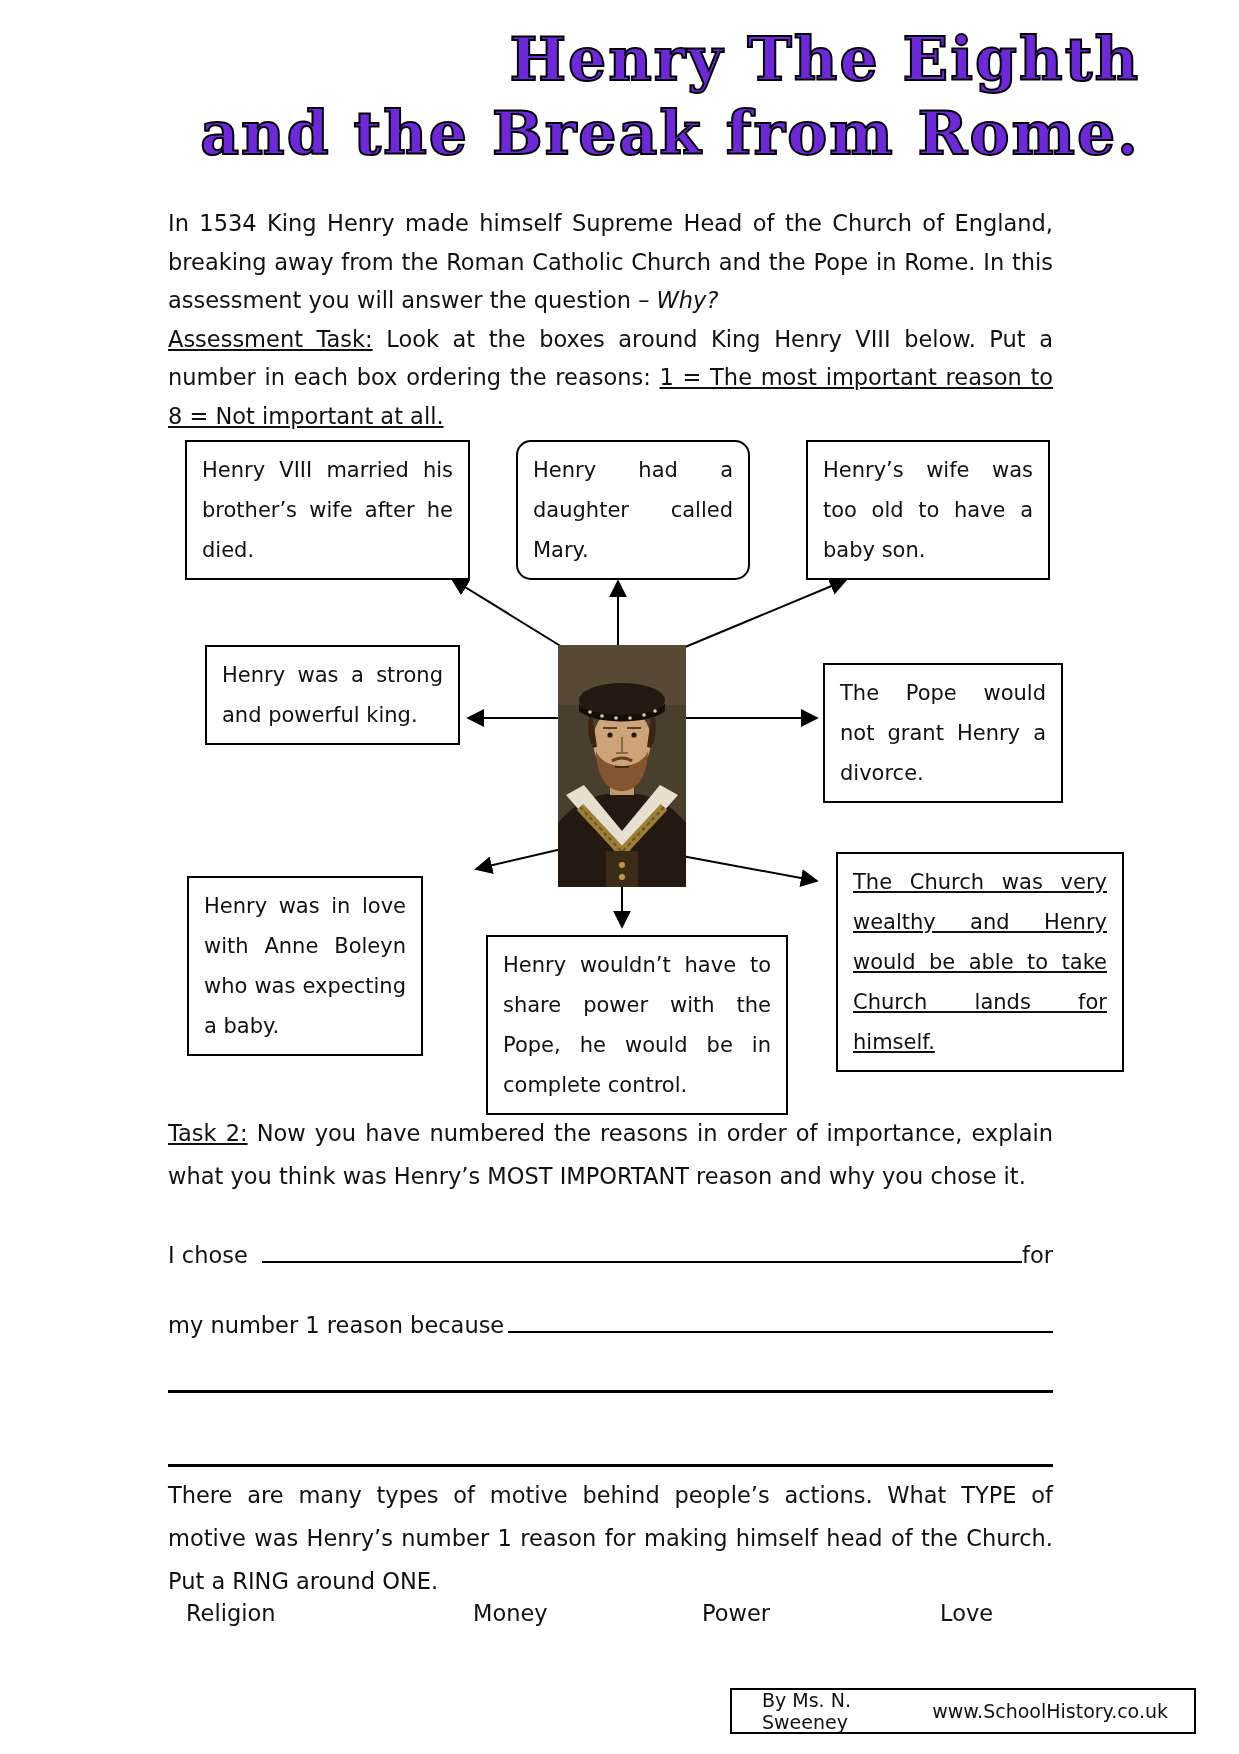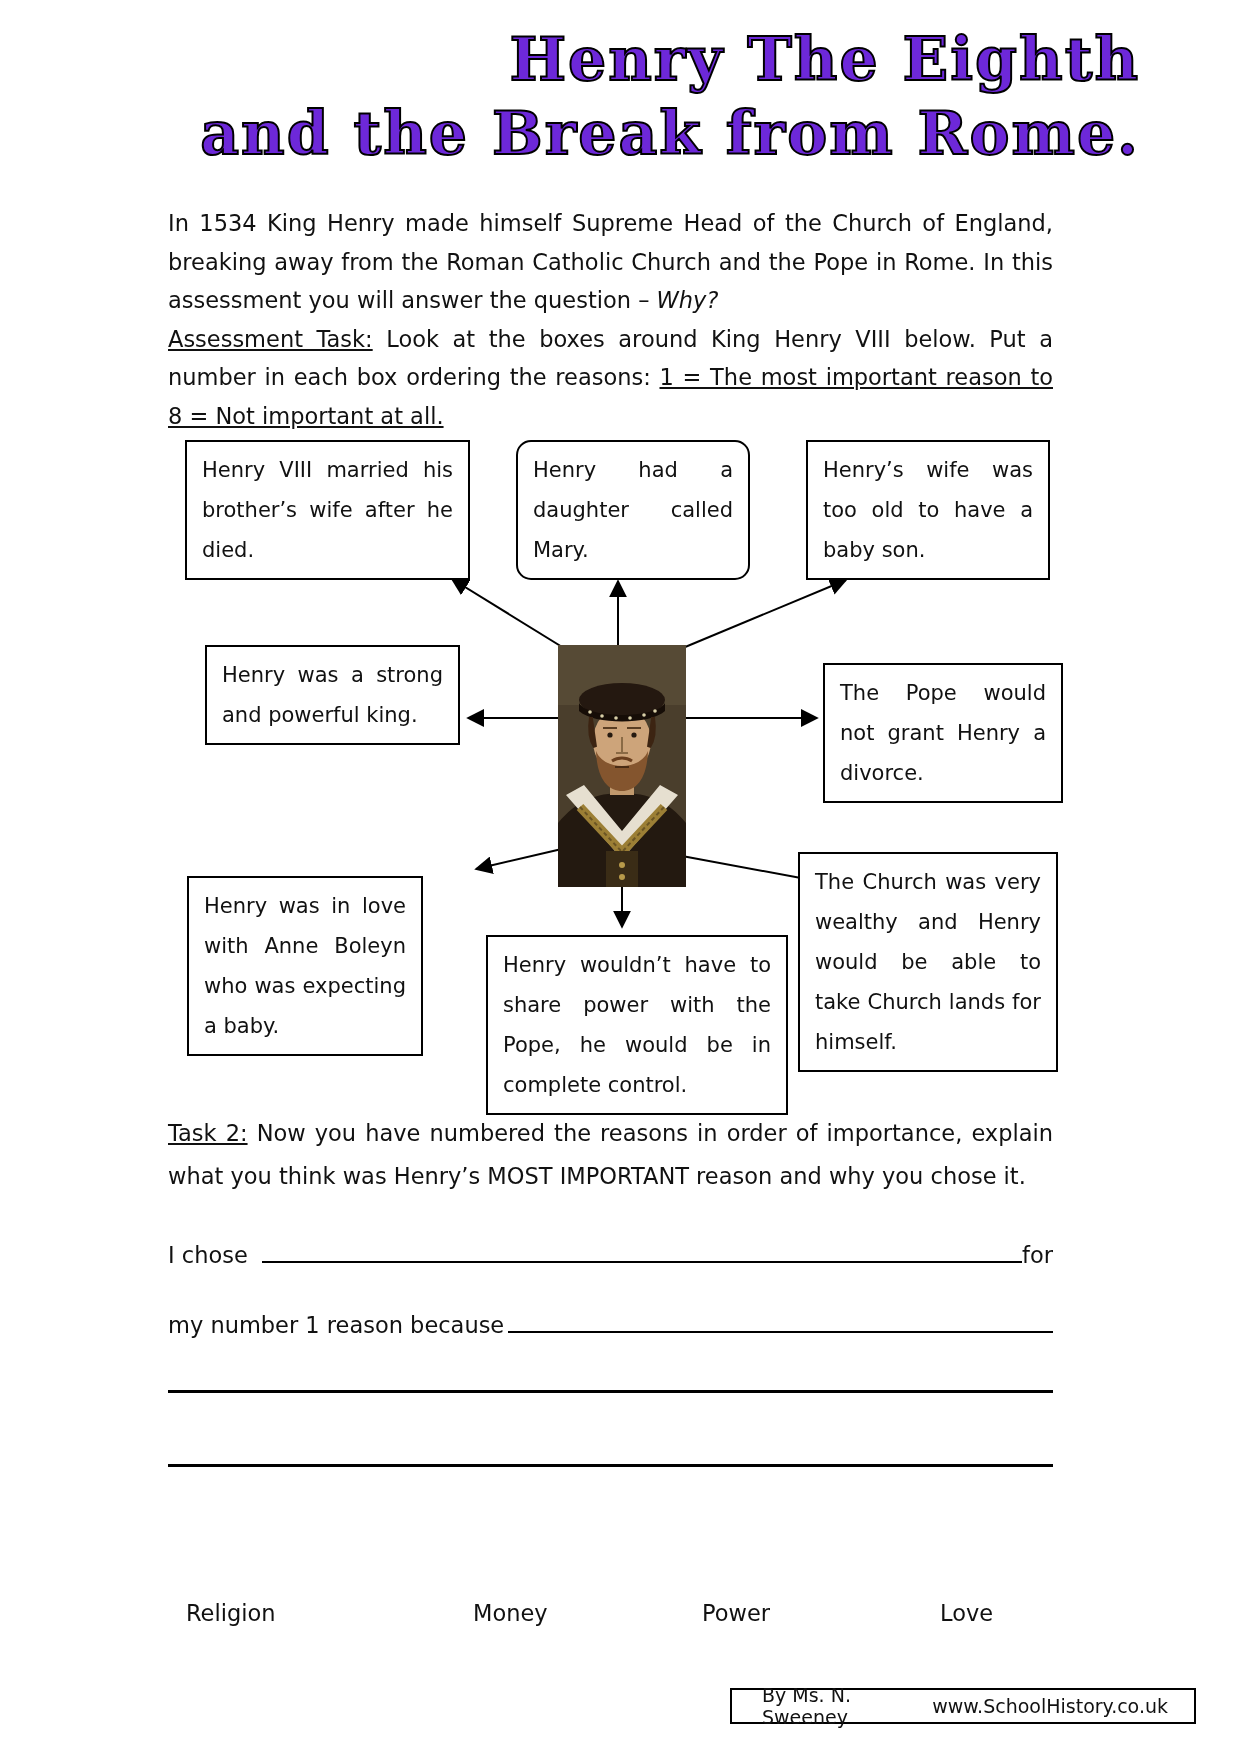--- a/index.html
+++ b/index.html
@@ -29,21 +29,21 @@
 
   
   .fillrow{position:absolute;left:168px;width:885px;display:flex;align-items:flex-end;
            font-size:22.5px;height:40px;}
   .blank{flex:1;border-bottom:2px solid #000;height:0;margin:0 0 5px 14px;}
   .blank.tight{margin-left:4px;}
   .hline{position:absolute;left:168px;width:885px;height:0;border-bottom:3px solid #000;}
 
   .option{position:absolute;font-size:22.5px;}
 
-  .footerbox{position:absolute;left:730px;top:1688px;width:466px;height:36px;
+  .footerbox{position:absolute;left:730px;top:1688px;width:466px;height:46px;
              border:2px solid #000;box-sizing:border-box;display:flex;align-items:center;
              justify-content:space-between;padding:0 26px 0 30px;font-size:19px;}
 </style>
 </head>
 <body>
 
 <div class="page">
 
   <div class="title">
     <div>Henry The Eighth</div>
@@ -71,21 +71,21 @@
     <line x1="682" y1="856" x2="817" y2="881" stroke="#000" stroke-width="2" marker-end="url(#ah)"></line>
   </svg>
 
   <div class="rbox" style="left:185px;top:440px;width:285px;"><span>Henry VIII married his brother’s wife after he died.</span></div>
   <div class="rbox" style="left:516px;top:440px;width:234px;border-radius:15px;"><span>Henry had a daughter called Mary.</span></div>
   <div class="rbox" style="left:806px;top:440px;width:244px;"><span>Henry’s wife was too old to have a baby son.</span></div>
   <div class="rbox" style="left:205px;top:645px;width:255px;"><span>Henry was a strong and powerful king.</span></div>
   <div class="rbox" style="left:823px;top:663px;width:240px;"><span>The Pope would not grant Henry a divorce.</span></div>
   <div class="rbox" style="left:187px;top:876px;width:236px;"><span>Henry was in love with Anne Boleyn who was expecting a baby.</span></div>
   <div class="rbox" style="left:486px;top:935px;width:302px;"><span>Henry wouldn’t have to share power with the Pope, he would be in complete control.</span></div>
-  <div class="rbox" style="left:798px;top:852px;width:260px;"><span>The Church was very wealthy and Henry would be able to take Church lands for himself.</span></div>
+  <div class="rbox" style="left:836px;top:852px;width:288px;text-decoration:underline;"><span>The Church was very wealthy and Henry would be able to take Church lands for himself.</span></div>
 
   <div class="portrait">
     <svg width="128" height="242" viewBox="0 0 128 242">
       <rect x="0" y="0" width="128" height="242" fill="#4a3e2c"></rect>
       <rect x="0" y="0" width="128" height="60" fill="#564a35"></rect>
 
       <path d="M0,242 L0,178 C18,156 38,148 64,148 C90,148 110,156 128,178 L128,242 Z" fill="#231910"></path>
 
       <path d="M8,150 L64,214 L120,150 L102,140 L64,186 L26,140 Z" fill="#e6dfd0"></path>
 
@@ -133,20 +133,21 @@
   </div>
 
   <div class="fillrow" style="top:1298px;">
     <span>my number 1 reason because</span>
     <span class="blank tight"></span>
   </div>
 
   <div class="hline" style="top:1390px;"></div>
   <div class="hline" style="top:1464px;"></div>
 
+  <p class="para" style="top:1474px;"><span>There are many types of motive behind people’s actions. What TYPE of motive was Henry’s number 1 reason for making himself head of the Church. Put a RING around ONE.</span></p>
 
   <span class="option" style="left:186px;top:1600px;">Religion</span>
   <span class="option" style="left:473px;top:1600px;">Money</span>
   <span class="option" style="left:702px;top:1600px;">Power</span>
   <span class="option" style="left:940px;top:1600px;">Love</span>
 
   <div class="footerbox">
     <span>By Ms. N. Sweeney</span>
     <span>www.SchoolHistory.co.uk</span>
   </div>

